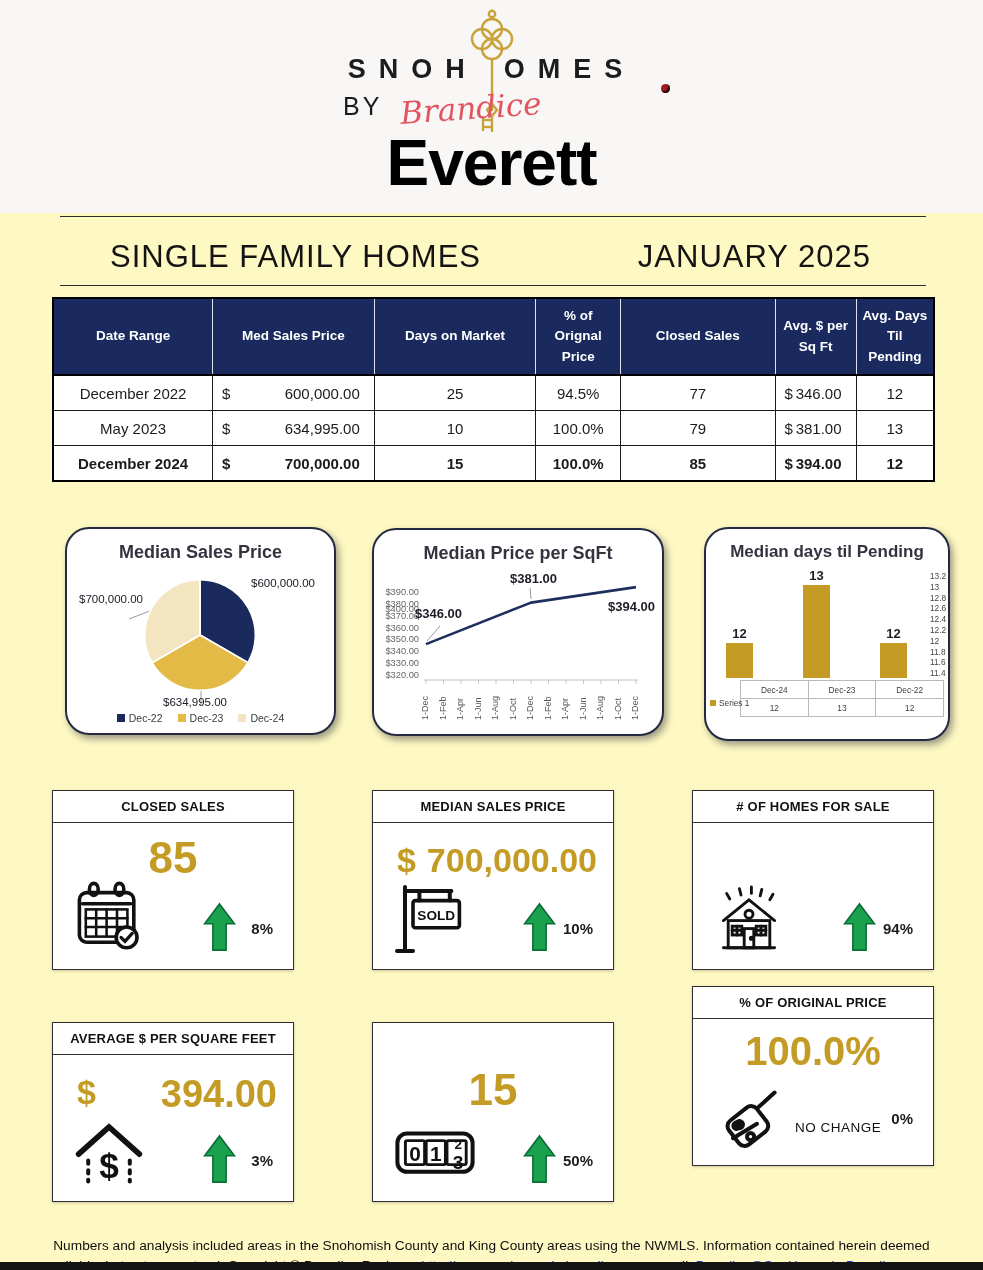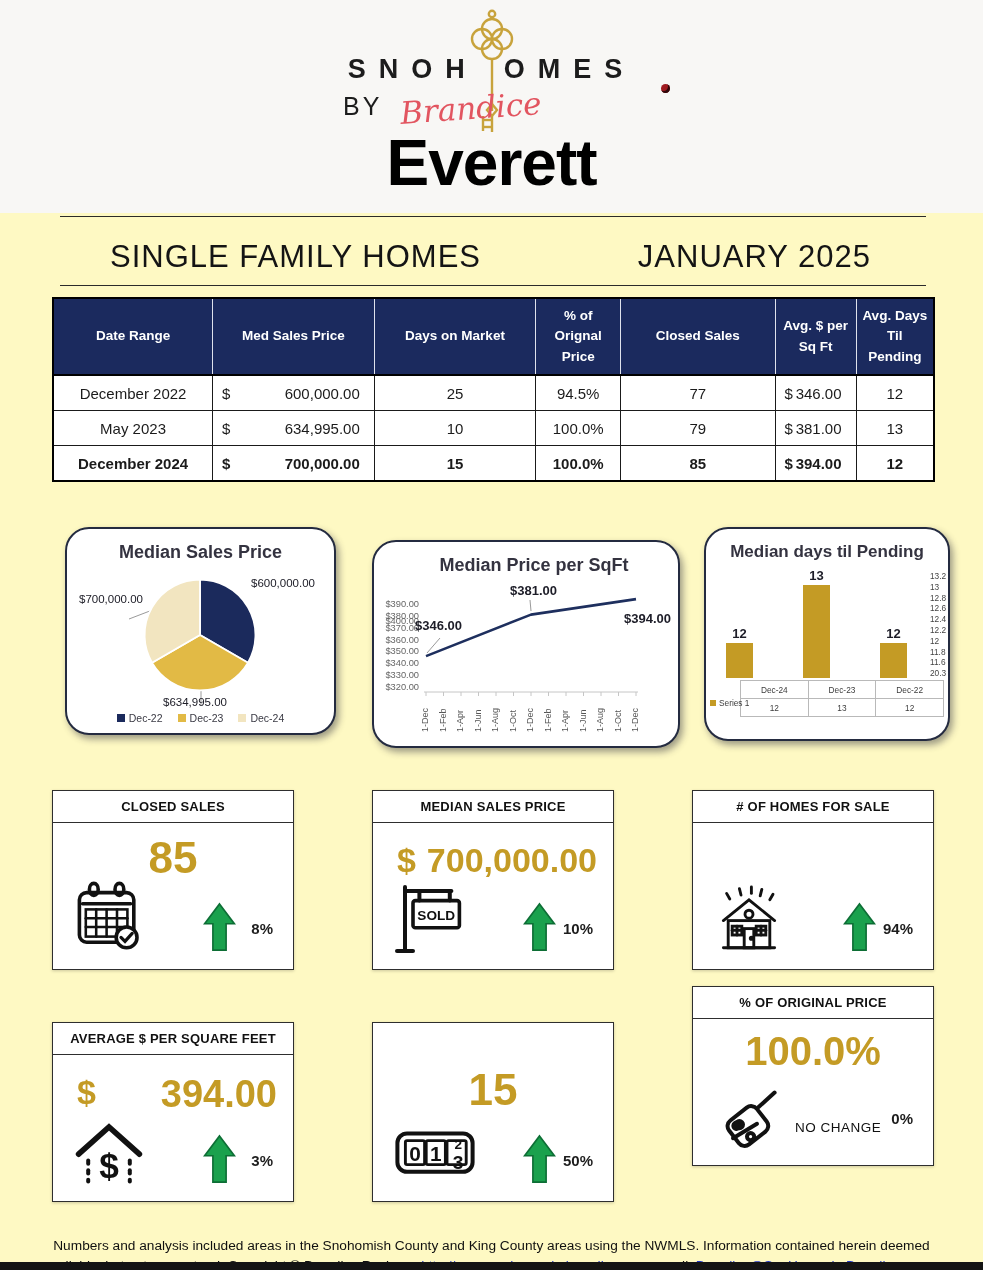--- a/index.html
+++ b/index.html
@@ -39,21 +39,21 @@
                    text-align:center;vertical-align:middle;padding:0 4px;}
   .market-table tr.bold td{font-weight:bold;}
   .market-table td.money{position:relative;text-align:right;padding-right:14px;}
   .market-table td.money .cur{position:absolute;left:9px;}
 
   
   .chart-card{position:absolute;background:#fff;border:2.5px solid #242b40;border-radius:24px;
               box-shadow:3px 4px 7px rgba(40,40,55,.45);overflow:hidden;}
   .card-title{text-align:center;font-weight:bold;font-size:18px;color:#343340;margin-top:13px;}
   #pie-card{left:65px;top:527px;width:267px;height:204px;}
-  #line-card{left:372px;top:540px;width:288px;height:204px;padding-left:16px;}
+  #line-card{left:372px;top:528px;width:288px;height:204px;}
   #bar-card{left:704px;top:527px;width:242px;height:210px;}
 
   .pie-svg{position:absolute;left:59px;top:32px;width:148px;height:148px;}
   .pie-lines{position:absolute;left:0;top:0;width:267px;height:204px;}
   .pie-label{position:absolute;font-weight:normal;font-size:11.5px;color:#20202a;}
   .pl-600{left:184px;top:48px;} .pl-700{left:12px;top:64px;} .pl-634{left:96px;top:167px;}
   .pie-legend{position:absolute;bottom:9px;left:0;width:100%;display:flex;justify-content:center;
               gap:15px;font-size:10.5px;color:#3a3a44;}
   .leg-item{display:flex;align-items:center;gap:4px;}
   .leg-sw{display:inline-block;width:8px;height:8px;}
@@ -278,21 +278,21 @@
     <div>
         <div class="bar-ylab" style="top: 42px;">13.2</div>
         <div class="bar-ylab" style="top: 52.8px;">13</div>
         <div class="bar-ylab" style="top: 63.6px;">12.8</div>
         <div class="bar-ylab" style="top: 74.4px;">12.6</div>
         <div class="bar-ylab" style="top: 85.2px;">12.4</div>
         <div class="bar-ylab" style="top: 96px;">12.2</div>
         <div class="bar-ylab" style="top: 106.8px;">12</div>
         <div class="bar-ylab" style="top: 117.6px;">11.8</div>
         <div class="bar-ylab" style="top: 128.4px;">11.6</div>
-        <div class="bar-ylab" style="top: 139.2px;">20.3</div>
+        <div class="bar-ylab" style="top: 139.2px;">11.4</div>
       </div>
     <table class="bar-table">
       <tbody>
         <tr>
             <td>Dec-24</td>
             <td>Dec-23</td>
             <td>Dec-22</td>
           </tr>
         <tr>
             <td>12</td>

